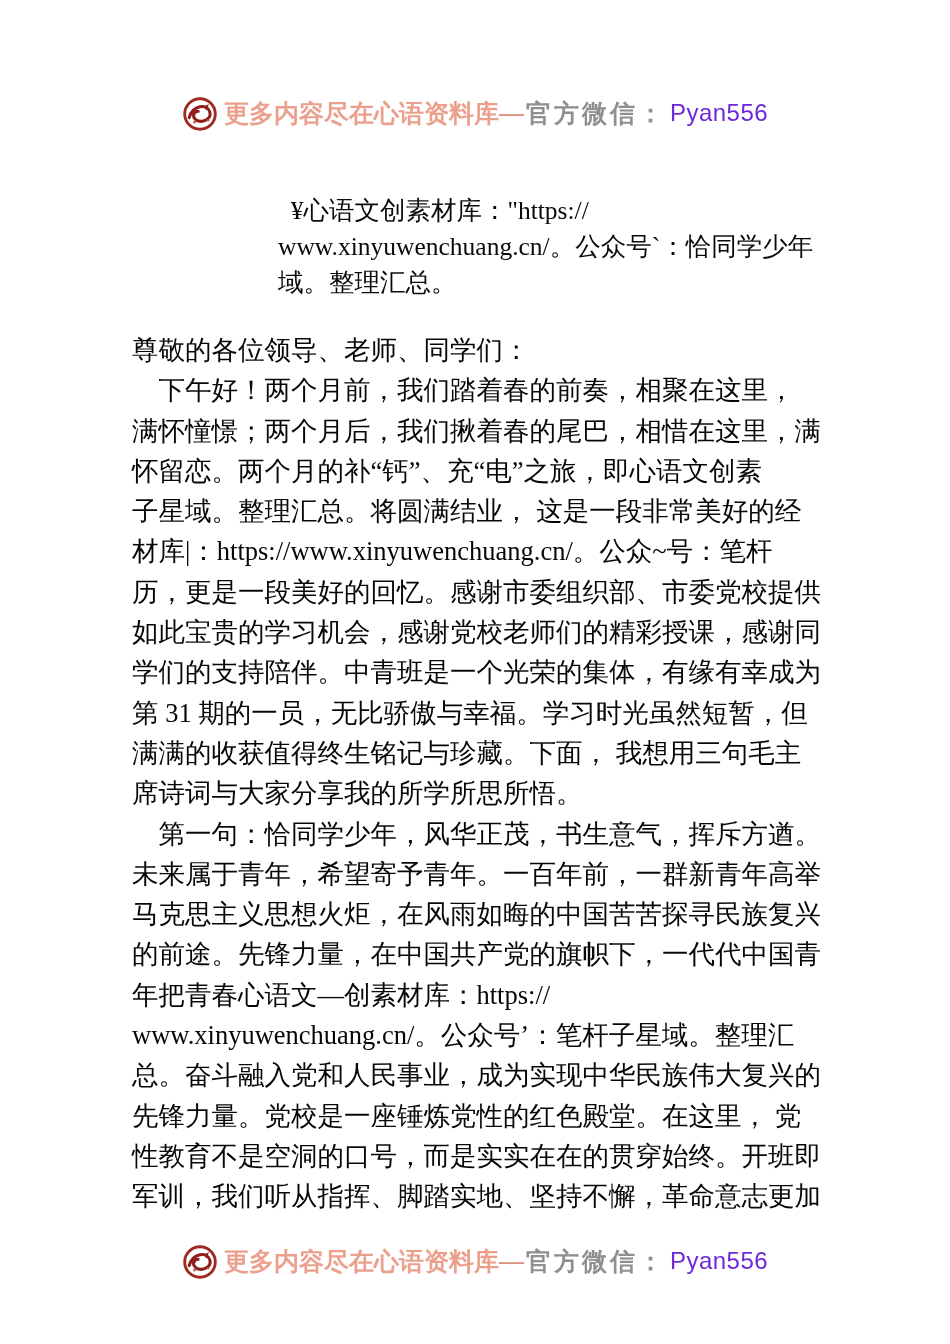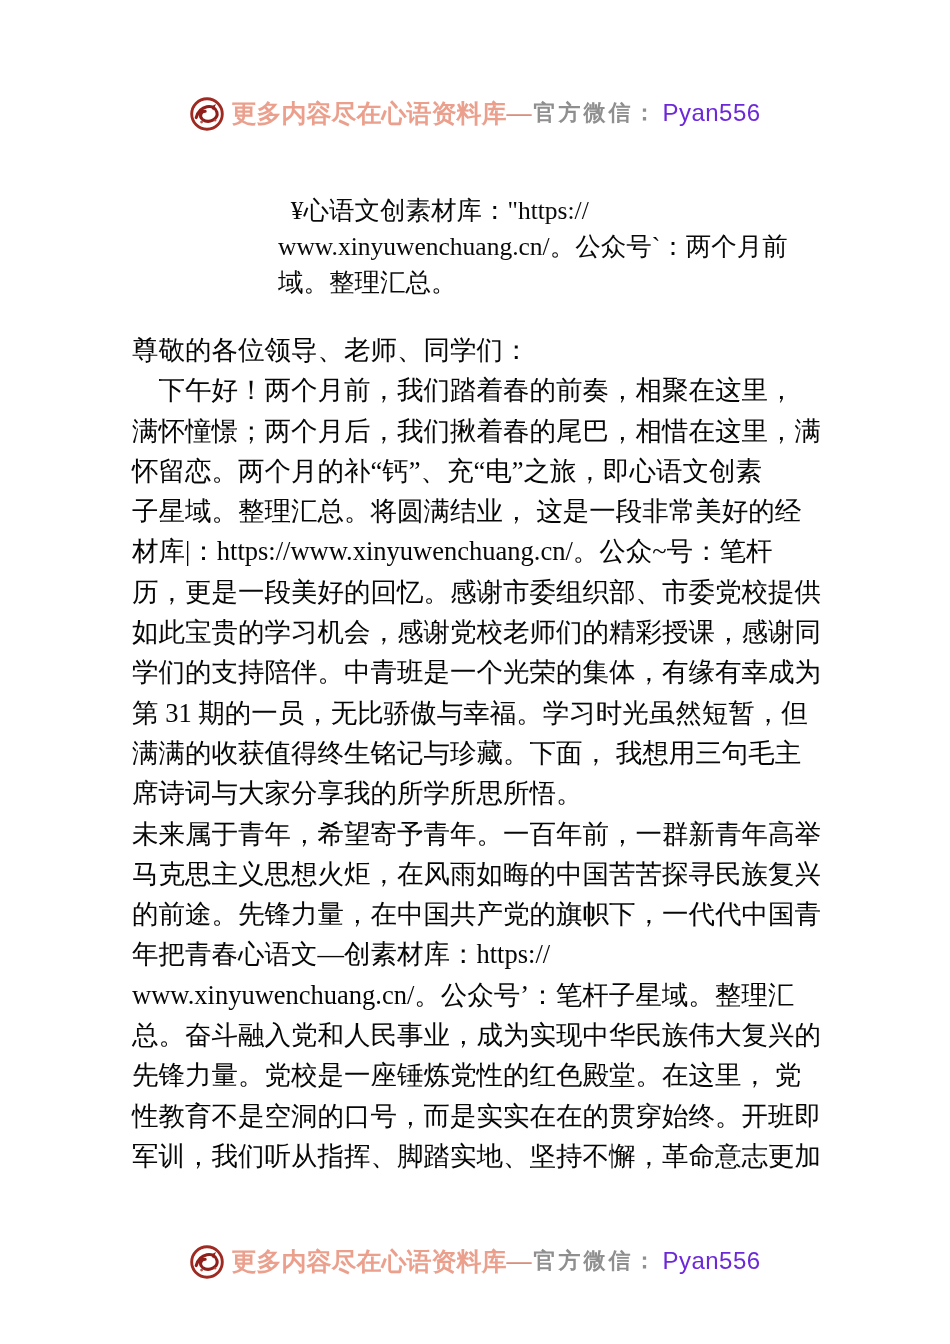--- a/index.html
+++ b/index.html
@@ -56,21 +56,21 @@
 
   .banner-dash {
     font-weight: 700;
     font-size: 25px;
     color: #d98f7d;
   }
 
   .banner-sub {
     font-family: "Liberation Serif", "DejaVu Serif", serif;
     font-weight: 700;
-    font-size: 22px;
+    font-size: 25px;
     letter-spacing: 3px;
     color: #8f8f8f;
     margin-left: 2px;
   }
 
   .banner-id {
     font-family: "Liberation Sans", "DejaVu Sans", sans-serif;
     font-size: 24px;
     color: #6d28d9;
     letter-spacing: 0.5px;
@@ -124,37 +124,38 @@
       </svg>
     </span>
     <span class="banner-main">更多内容尽在心语资料库</span>
     <span class="banner-dash">—</span>
     <span class="banner-sub">官方微信：</span>
     <span class="banner-id">Pyan556</span>
   </div>
 
   <div class="header-note">
     <span class="hn-line">  ¥心语文创素材库："https://</span>
-    <span class="hn-line">www.xinyuwenchuang.cn/。公众号`：两个月前</span>
+    <span class="hn-line">www.xinyuwenchuang.cn/。公众号`：恰同学少年</span>
     <span class="hn-line">域。整理汇总。</span>
   </div>
 
   <div class="body-text">
     <span class="body-line">尊敬的各位领导、老师、同学们：</span>
     <span class="body-line">    下午好！两个月前，我们踏着春的前奏，相聚在这里，</span>
     <span class="body-line">满怀憧憬；两个月后，我们揪着春的尾巴，相惜在这里，满</span>
     <span class="body-line">怀留恋。两个月的补“钙”、充“电”之旅，即心语文创素</span>
     <span class="body-line">子星域。整理汇总。将圆满结业， 这是一段非常美好的经</span>
     <span class="body-line">材库|：https://www.xinyuwenchuang.cn/。公众~号：笔杆</span>
     <span class="body-line">历，更是一段美好的回忆。感谢市委组织部、市委党校提供</span>
     <span class="body-line">如此宝贵的学习机会，感谢党校老师们的精彩授课，感谢同</span>
     <span class="body-line">学们的支持陪伴。中青班是一个光荣的集体，有缘有幸成为</span>
     <span class="body-line">第 31 期的一员，无比骄傲与幸福。学习时光虽然短暂，但</span>
     <span class="body-line">满满的收获值得终生铭记与珍藏。下面， 我想用三句毛主</span>
     <span class="body-line">席诗词与大家分享我的所学所思所悟。</span>
+    <span class="body-line">    第一句：恰同学少年，风华正茂，书生意气，挥斥方遒。</span>
     <span class="body-line">未来属于青年，希望寄予青年。一百年前，一群新青年高举</span>
     <span class="body-line">马克思主义思想火炬，在风雨如晦的中国苦苦探寻民族复兴</span>
     <span class="body-line">的前途。先锋力量，在中国共产党的旗帜下，一代代中国青</span>
     <span class="body-line">年把青春心语文—创素材库：https://</span>
     <span class="body-line">www.xinyuwenchuang.cn/。公众号’：笔杆子星域。整理汇</span>
     <span class="body-line">总。奋斗融入党和人民事业，成为实现中华民族伟大复兴的</span>
     <span class="body-line">先锋力量。党校是一座锤炼党性的红色殿堂。在这里， 党</span>
     <span class="body-line">性教育不是空洞的口号，而是实实在在的贯穿始终。开班即</span>
     <span class="body-line">军训，我们听从指挥、脚踏实地、坚持不懈，革命意志更加</span>
   </div>

